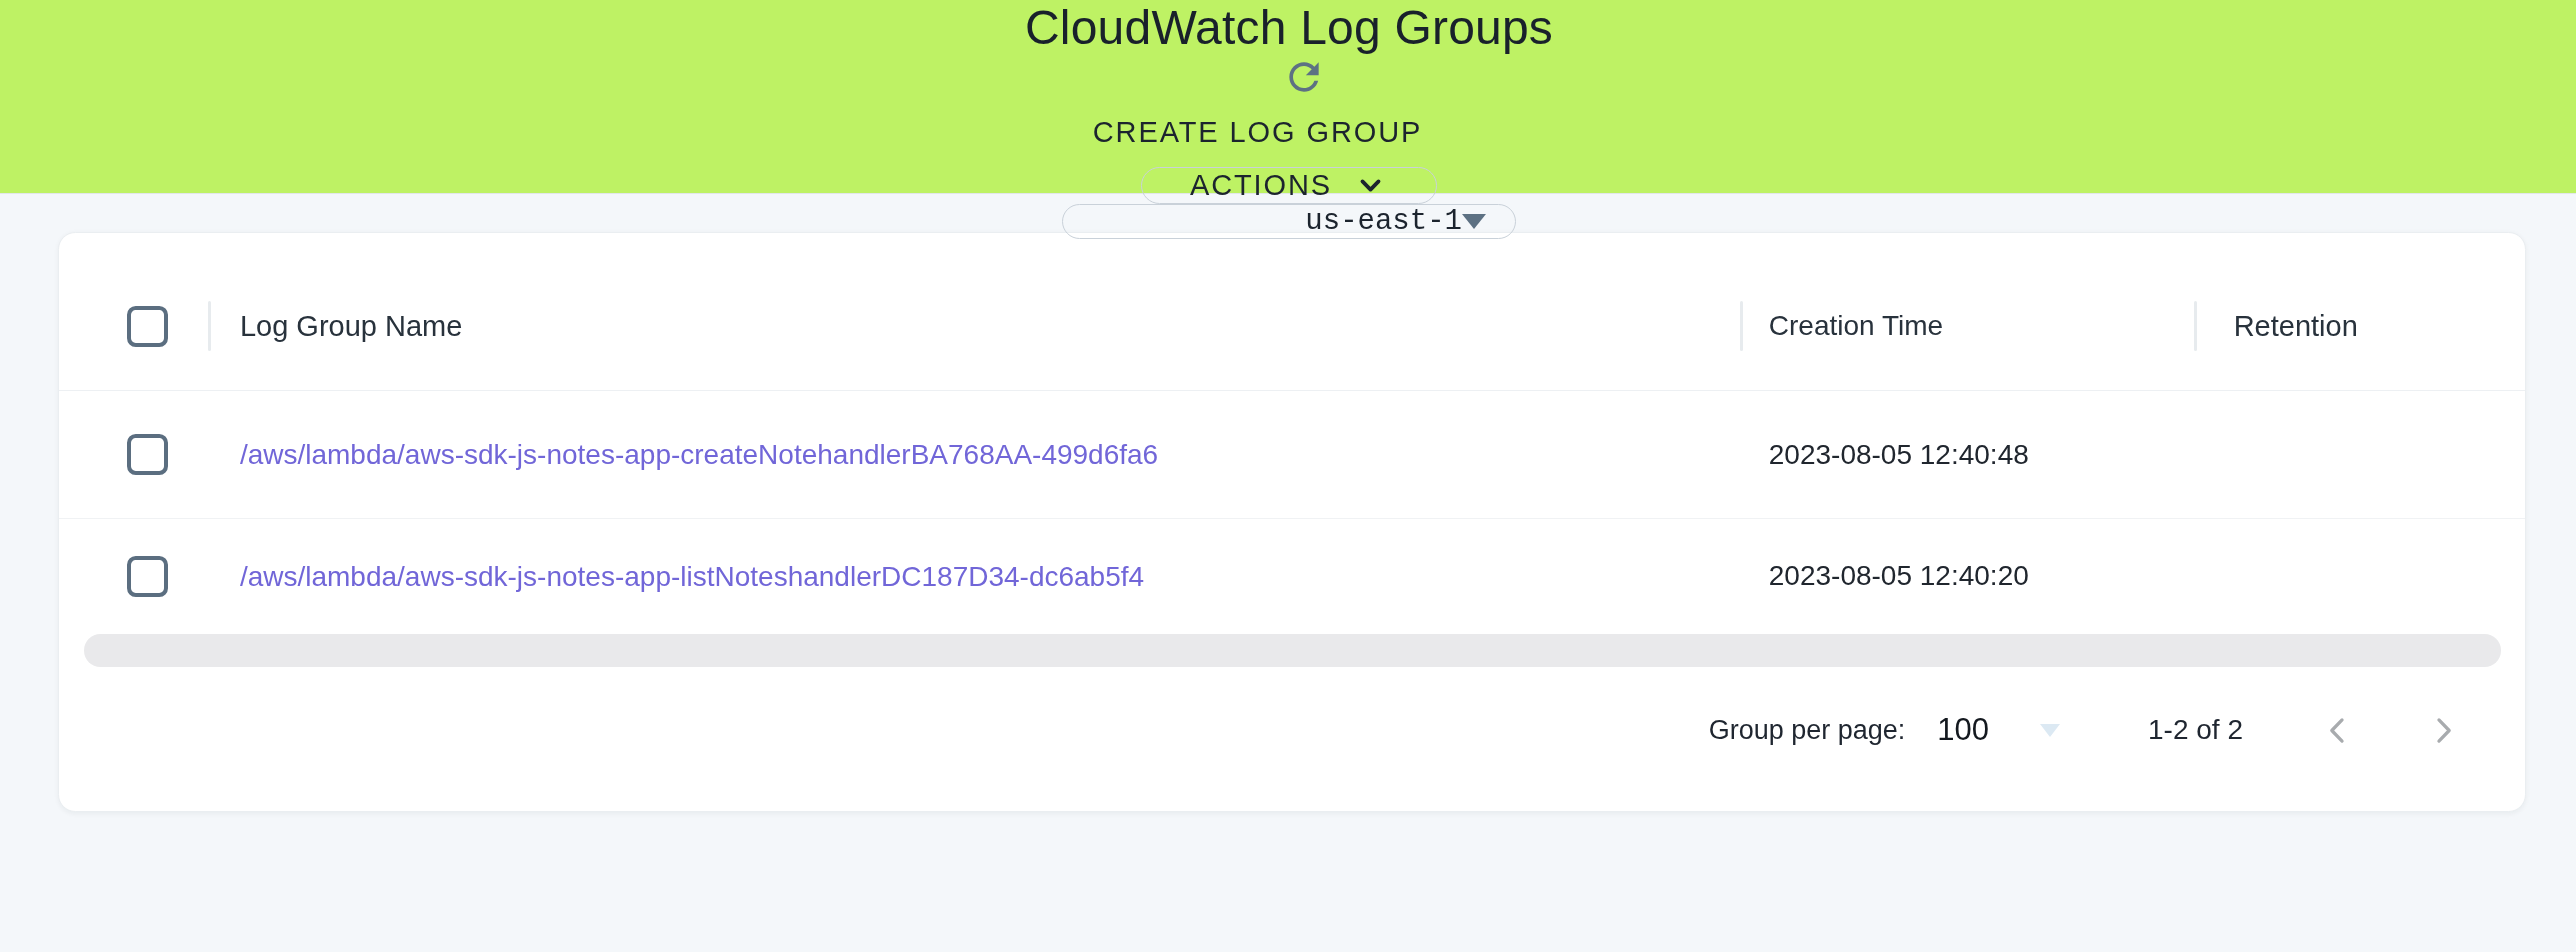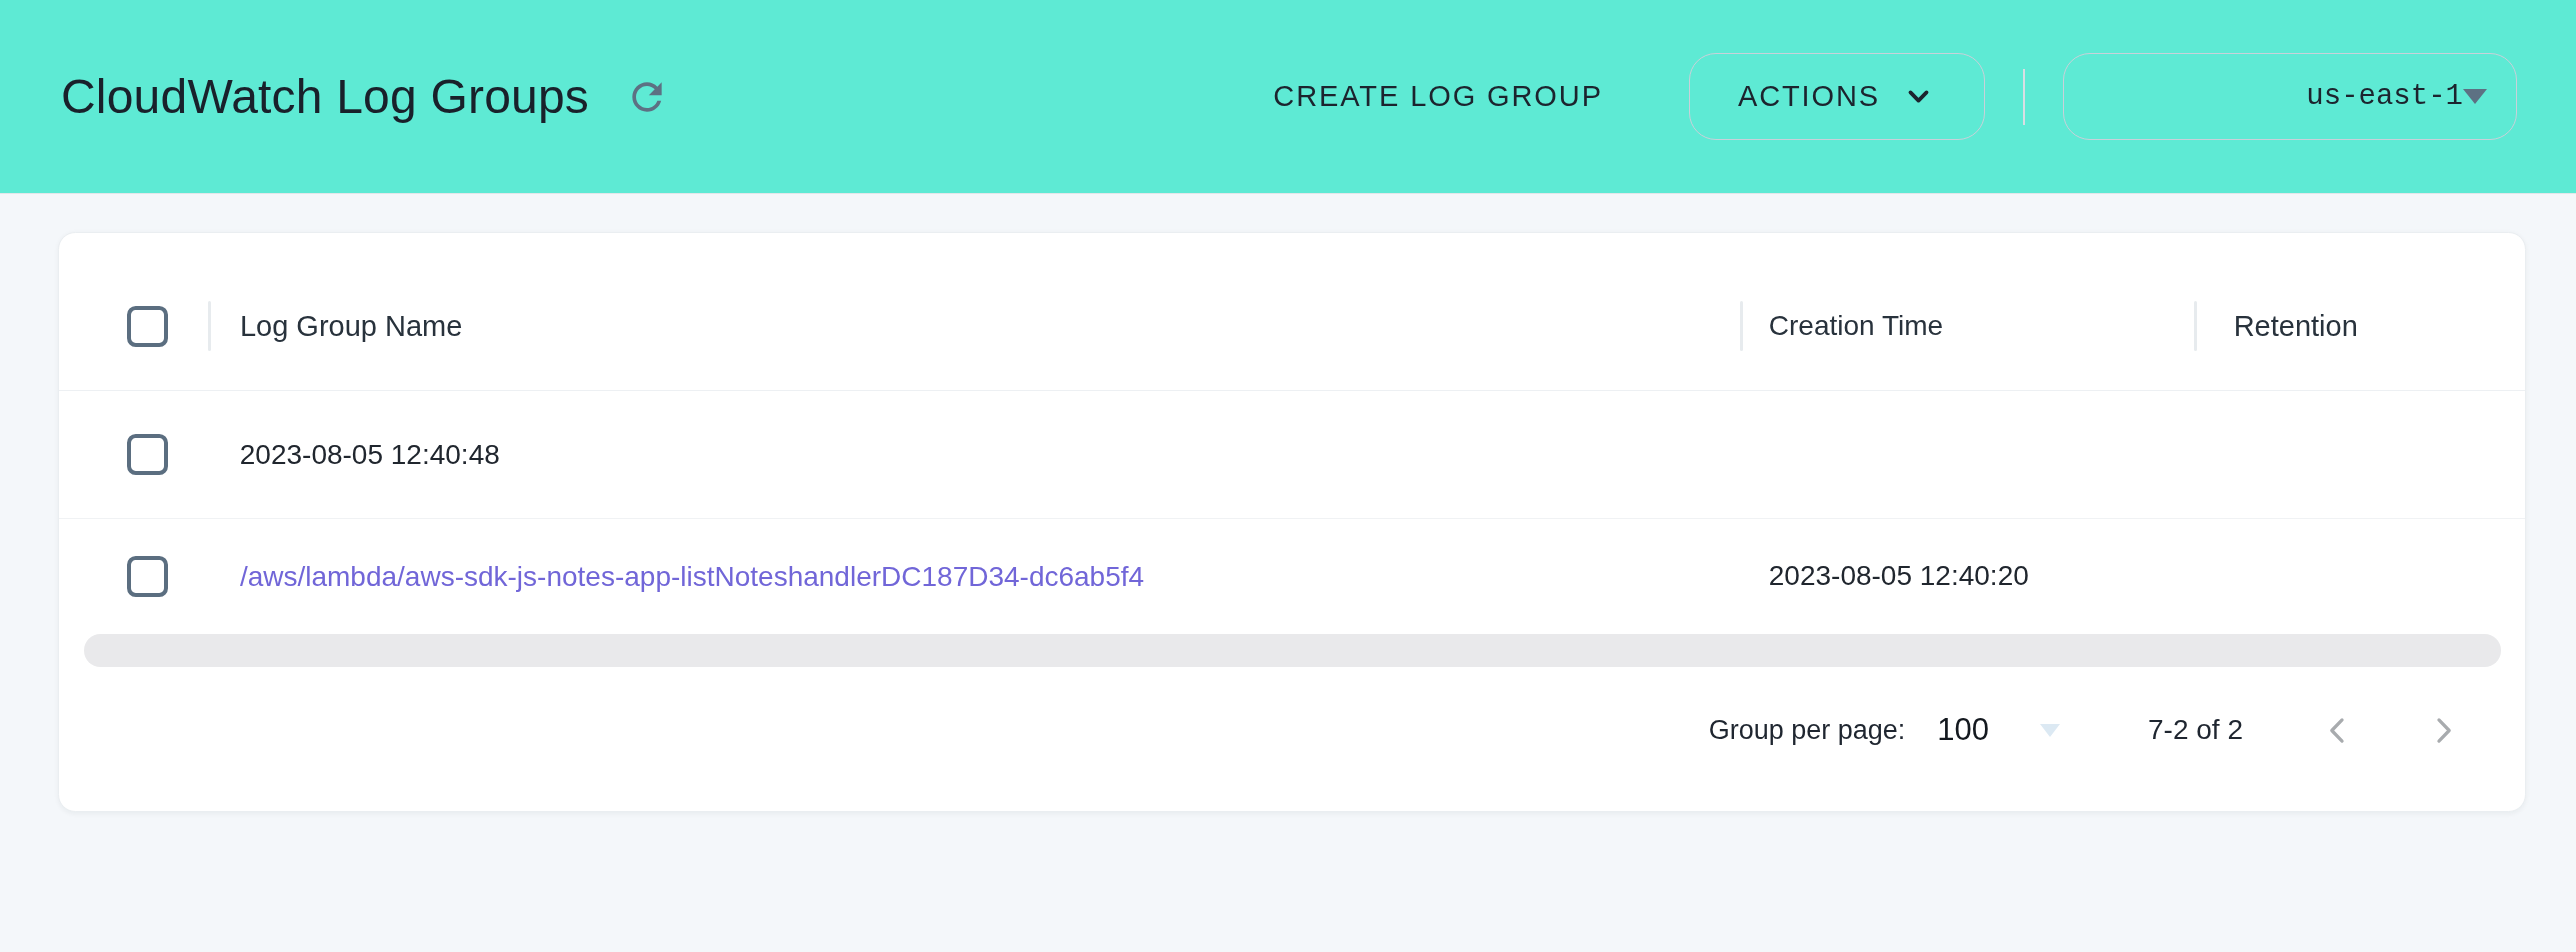--- a/index.html
+++ b/index.html
@@ -11,21 +11,22 @@
   }
   .app { width: 2576px; height: 952px; position: relative; }
 
   
   .topbar {
     height: 194px;
     display: flex;
     align-items: center;
     padding: 0 59px 0 61px;
     border-bottom: 1.9px solid #e2e7ea;
-    background: #5eead4;
+    background: #bef264;
+    flex-direction: column;
   }
   .page-title {
     font-size: 48px;
     font-weight: 400;
     color: #19212b;
     letter-spacing: 0.2px;
   }
   .refresh-btn {
     margin-left: 29px;
     width: 58px; height: 58px;
@@ -241,20 +242,23 @@
       <div class="cell-time head-label">Creation Time</div>
       <div class="col-sep"></div>
       <div class="cell-ret head-label">Retention</div>
     </div>
 
     <div class="trow r1">
       <div class="cell-check">
         <span class="checkbox"></span>
       </div>
       <div class="col-sep ghost"></div>
+      <div class="cell-name">
+        <a class="lg-link" href="#">/aws/lambda/aws-sdk-js-notes-app-createNotehandlerBA768AA-499d6fa6</a>
+      </div>
       <div class="col-sep ghost"></div>
       <div class="cell-time">2023-08-05 12:40:48</div>
       <div class="col-sep ghost"></div>
       <div class="cell-ret"></div>
     </div>
 
     <div class="trow r2">
       <div class="cell-check">
         <span class="checkbox"></span>
       </div>
@@ -267,21 +271,21 @@
       <div class="col-sep ghost"></div>
       <div class="cell-ret"></div>
     </div>
 
     <div class="h-scrollbar"></div>
 
     <div class="pagination">
       <span class="rpp-label">Group per page:</span>
       <span class="rpp-value">100</span>
       <span class="rpp-arrow"></span>
-      <span class="range-label">7-2 of 2</span>
+      <span class="range-label">1-2 of 2</span>
       <button class="page-nav prev">
         <span style="display:flex;">
           <svg width="39" height="39" viewBox="0 0 24 24" fill="none">
             <path d="M14.8 5.5 L8.5 12 L14.8 18.5" stroke="#a8abae" stroke-width="2" stroke-linecap="round" stroke-linejoin="round"></path>
           </svg>
         </span>
       </button>
       <button class="page-nav next">
         <span style="display:flex;">
           <svg width="39" height="39" viewBox="0 0 24 24" fill="none">

